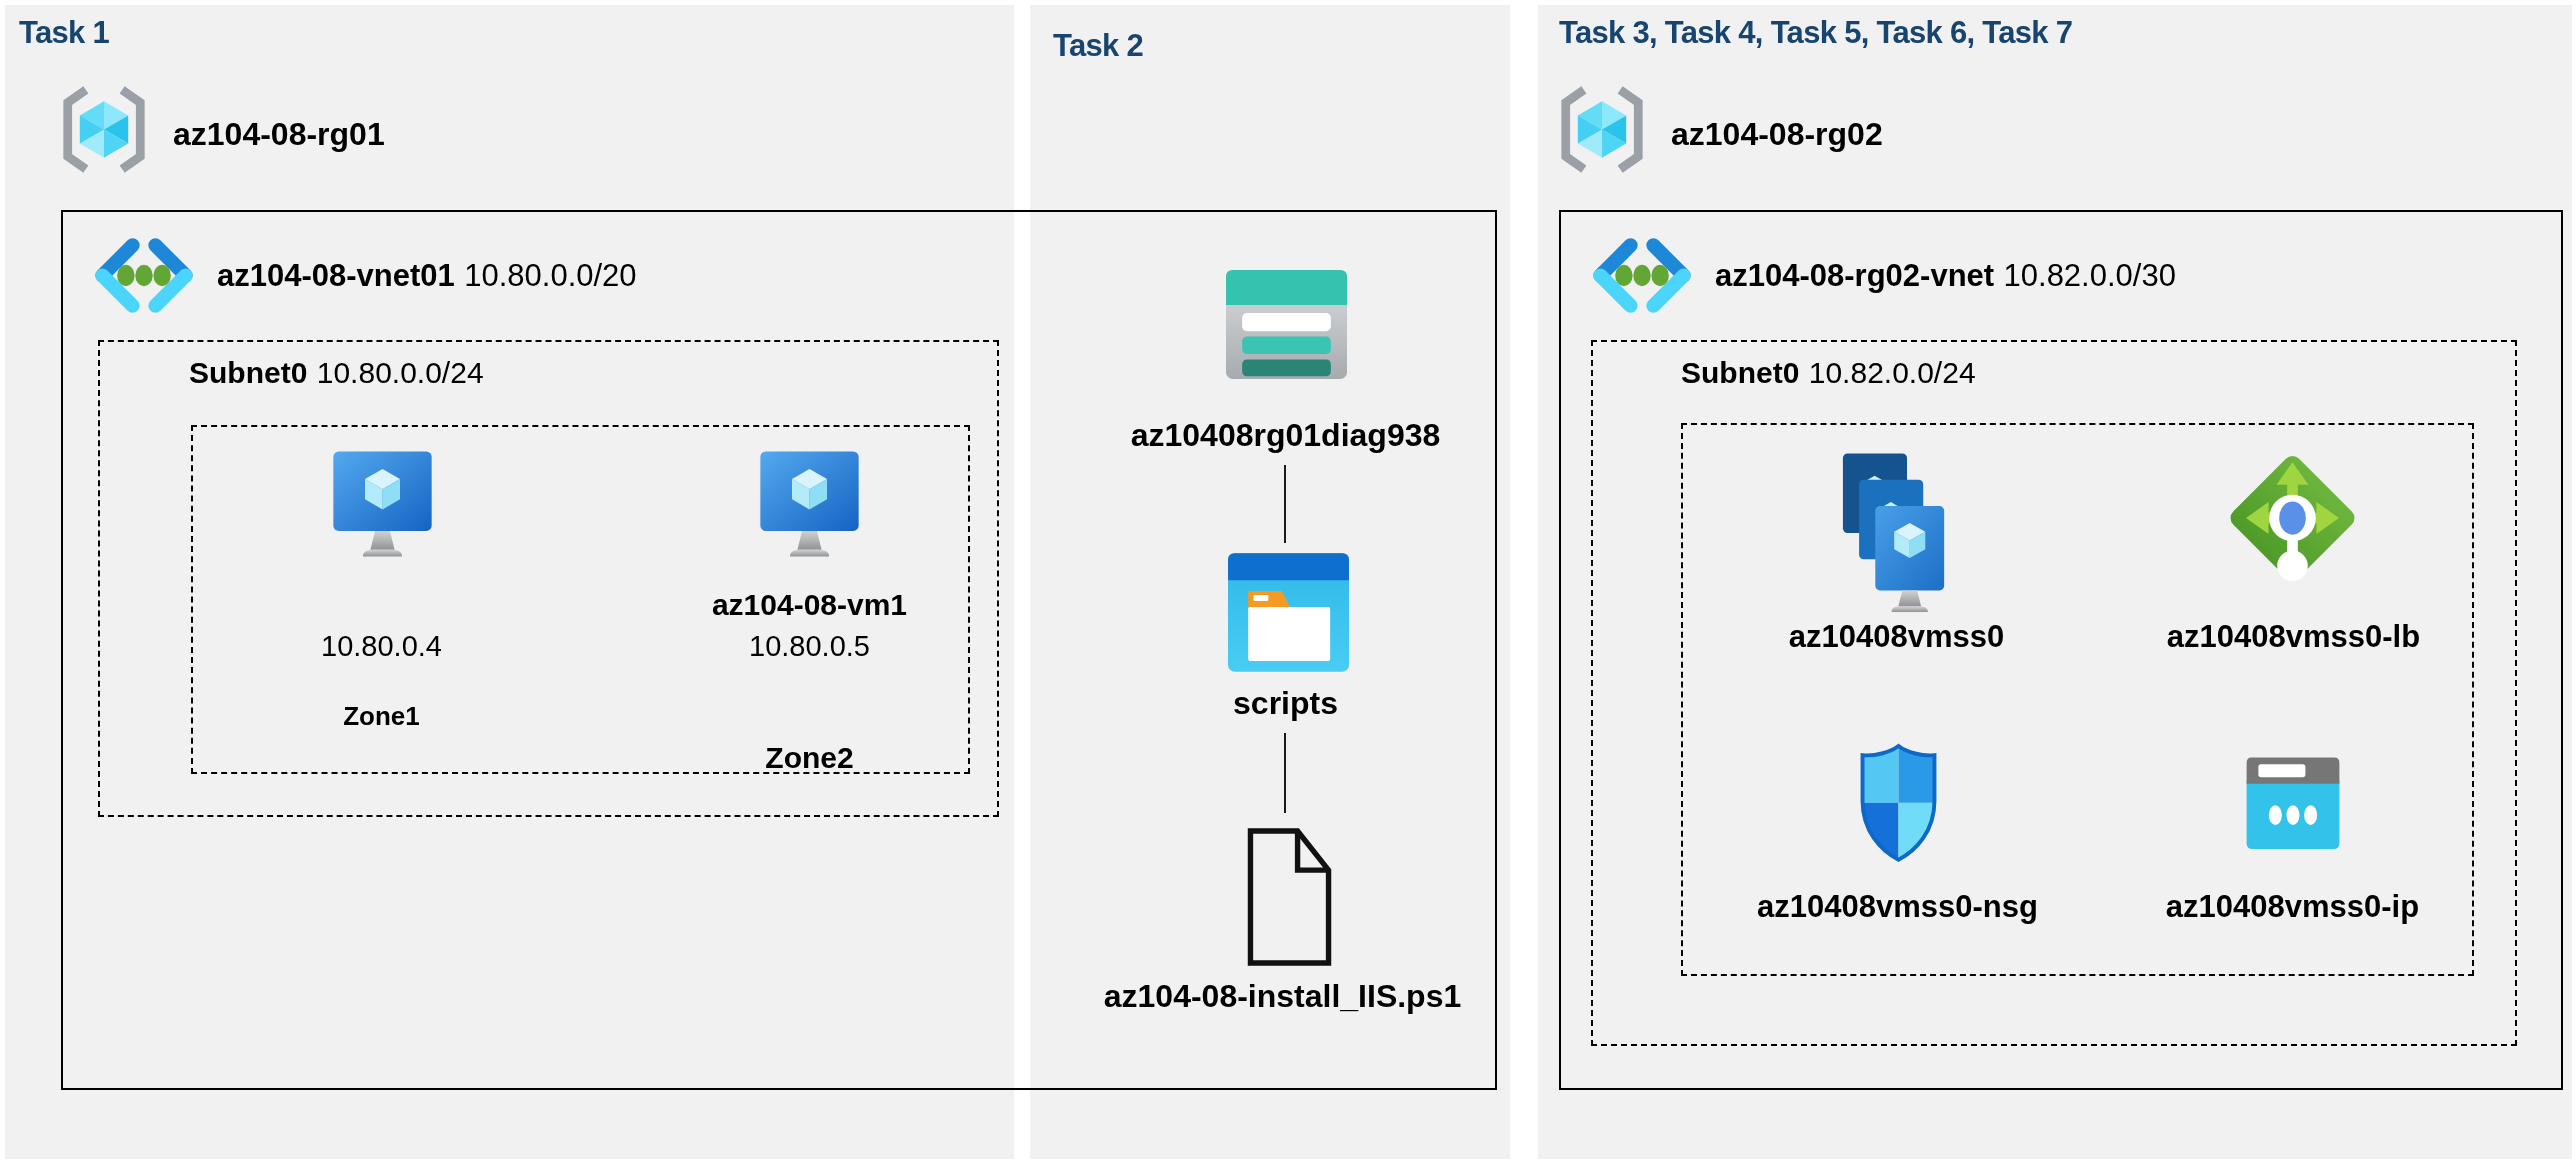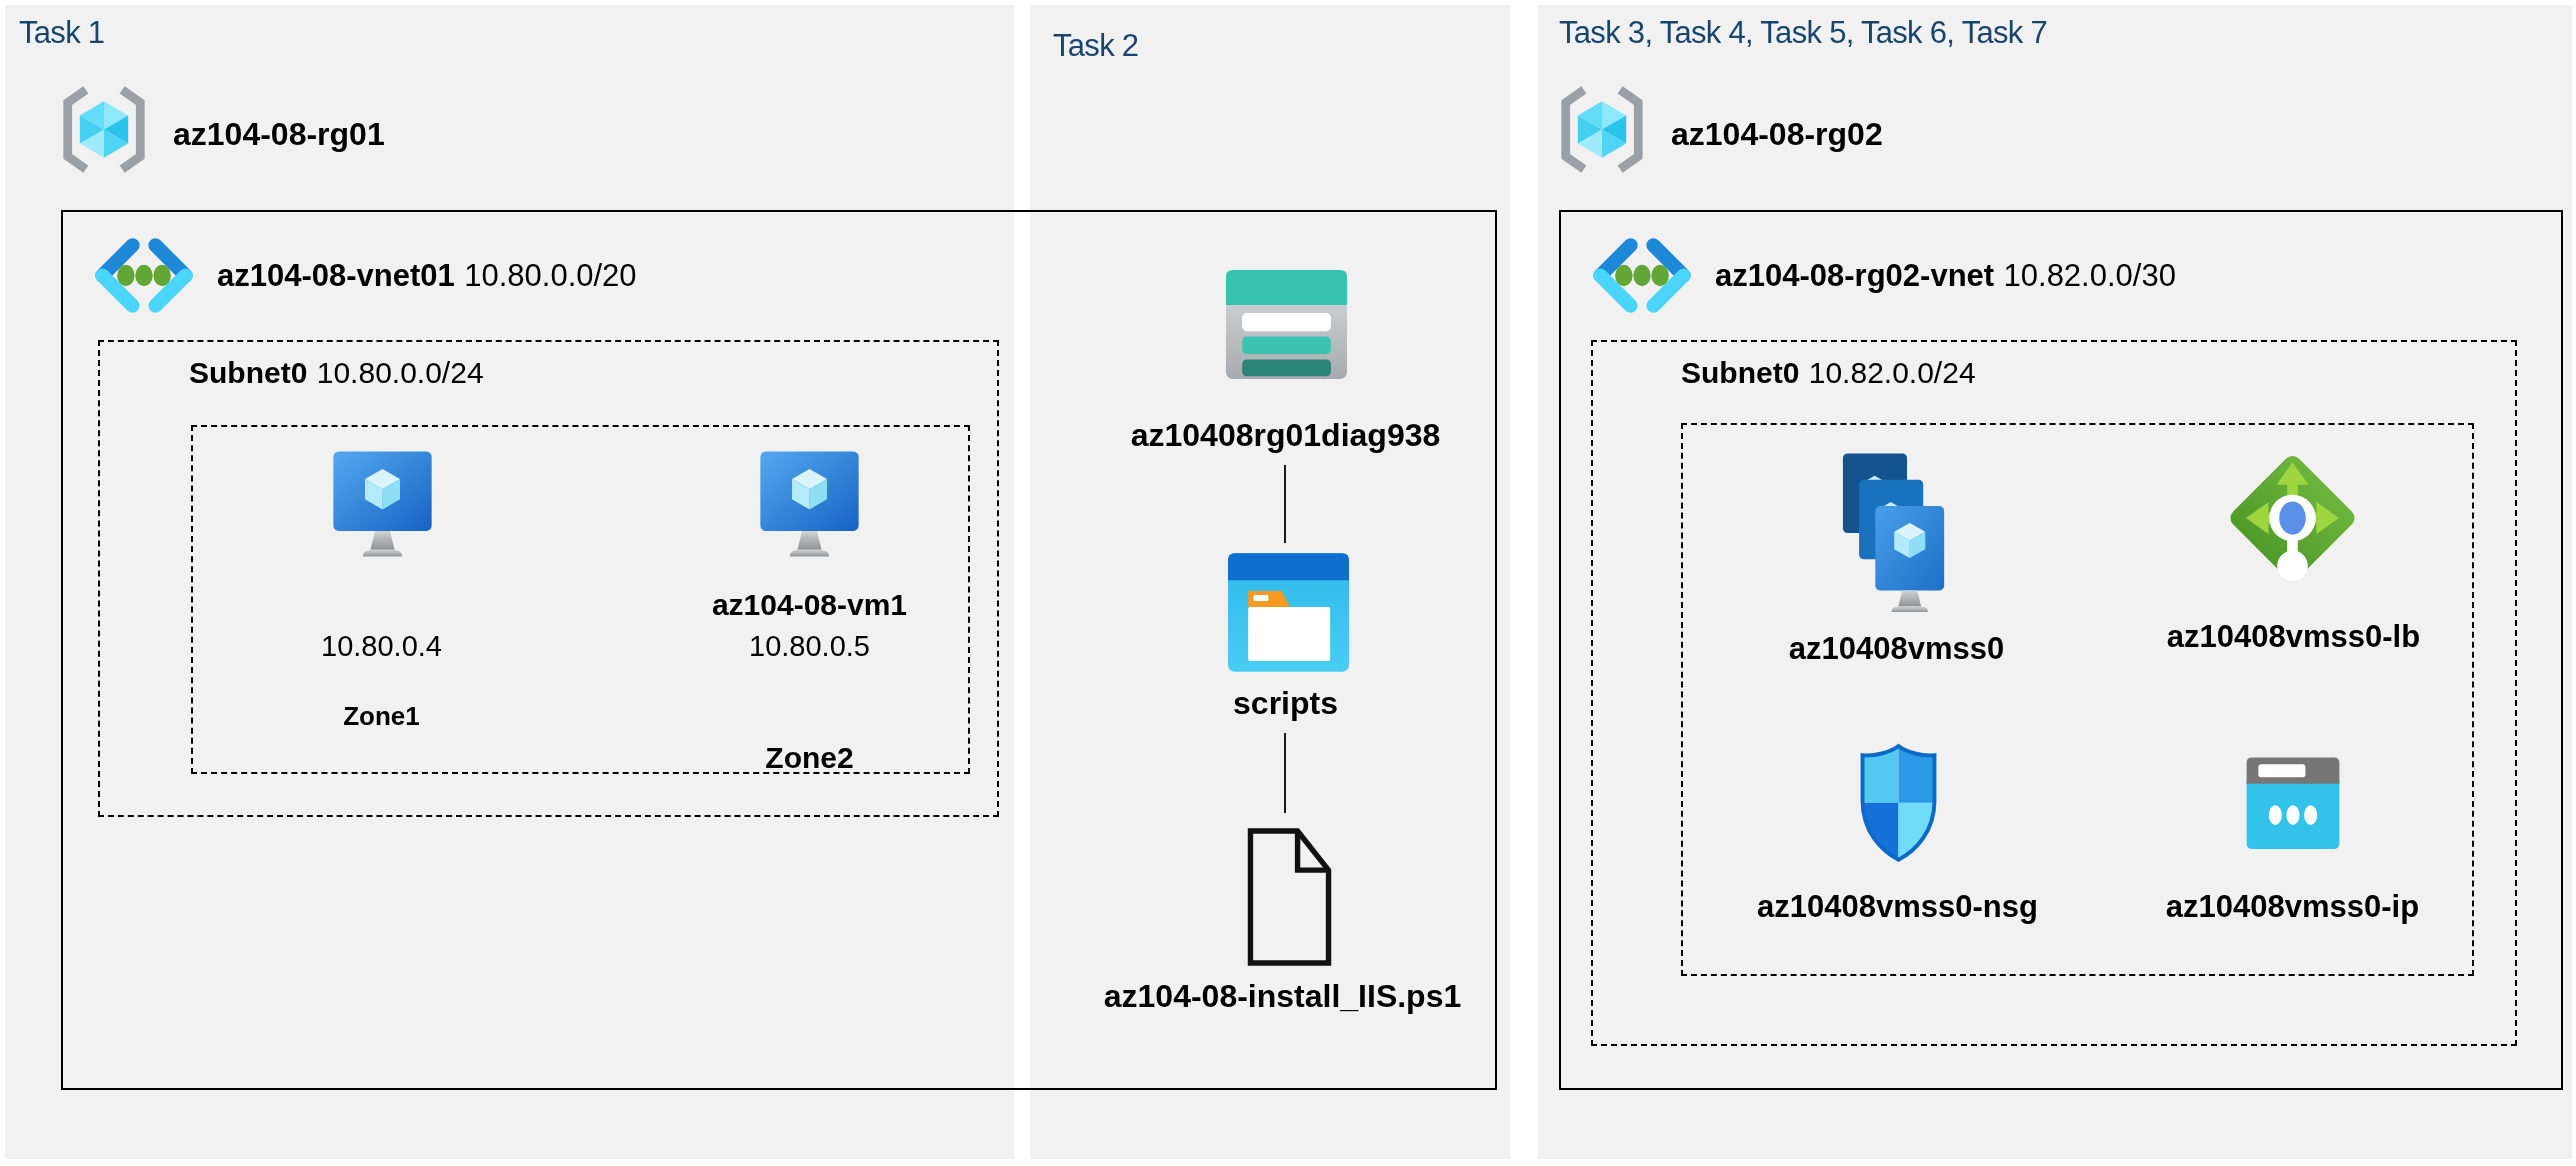--- a/index.html
+++ b/index.html
@@ -7,21 +7,21 @@
     position:relative;
     width:2576px;height:1166px;
     background:#ffffff;
     font-family:"Liberation Sans", sans-serif;
     color:#000;
     overflow:hidden;
   }
   .panel{position:absolute;top:5.4px;height:1154px;background:#f1f1f2;}
   .task-header{
     position:absolute;
-    font-size:31px;font-weight:400;color:#17456e;
+    font-size:31px;font-weight:700;color:#17456e;
     white-space:nowrap;letter-spacing:-0.7px;
   }
   .solid-box{position:absolute;border:2.7px solid #000;}
   .dashed-box{position:absolute;border:2px dashed #000;}
   .lbl{position:absolute;white-space:nowrap;}
   .lbl.bold{font-weight:700;text-align:center;}
   .lbl.center{text-align:center;}
   .name-cidr .cidr{font-weight:400;margin-left:9.4px;}
   .vline{position:absolute;width:2px;background:#1a1a1a;}
   .icon{position:absolute;}
@@ -207,21 +207,21 @@
     <polygon points="99,77 118,88 99,99 80,88" fill="#cdeffb"></polygon>
     <polygon points="118,88 118,110 99,121 99,99" fill="#7fd4f0"></polygon>
     <polygon points="80,88 99,99 99,121 80,110" fill="#a5e6f8"></polygon>
     <rect x="76" y="83" width="102" height="125" rx="7" fill="url(#g-vmss)"></rect>
     <polygon points="127,108 150,121 127,134 104,121" fill="#d9f4fd"></polygon>
     <polygon points="150,121 150,147 127,160 127,134" fill="#8edff6"></polygon>
     <polygon points="104,121 127,134 127,160 104,147" fill="#b4ebfa"></polygon>
     <polygon points="116,208 138,208 144,232 110,232" fill="url(#g-vmsst)"></polygon>
     <path d="M100,240 Q100,232 112,232 L142,232 Q154,232 154,240 Z" fill="url(#g-vmsst)"></path>
   </svg>
-  <div class="lbl bold center" style="left:1694px;top:619px;width:405px;font-size:31px;margin-top:12px;">az10408vmss0</div>
+  <div class="lbl bold center" style="left:1694px;top:619px;width:405px;font-size:31px;">az10408vmss0</div>
 
   <svg class="icon" style="left:2226px;top:442px;" width="133" height="152" viewBox="0 0 200 228">
     <defs>
       <linearGradient id="g-lb" x1="0" y1="0" x2="0" y2="1">
         <stop offset="0" stop-color="#6cb53d"></stop>
           <stop offset="1" stop-color="#4f9b29"></stop>
       </linearGradient>
     </defs>
     <rect x="30" y="44" width="140" height="140" rx="14" fill="url(#g-lb)" transform="rotate(45 100 114)"></rect>
     <polygon points="100,30 76,64 124,64" fill="#9fd53f"></polygon>

